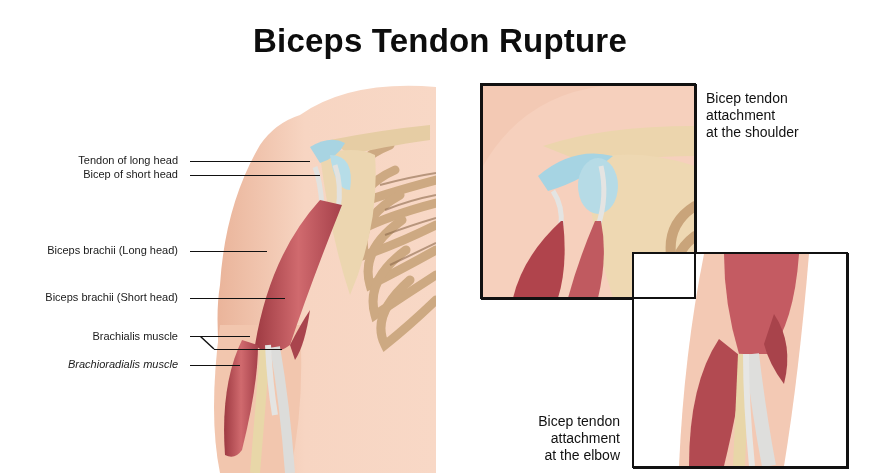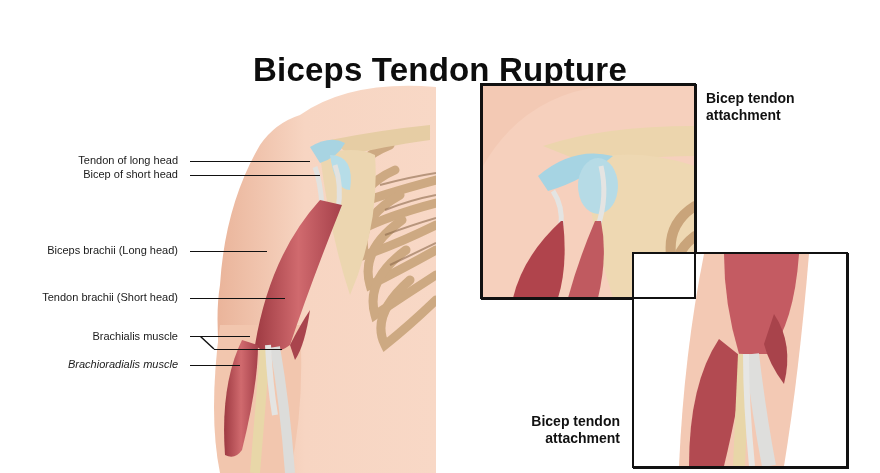--- a/index.html
+++ b/index.html
@@ -1,21 +1,21 @@
 <!DOCTYPE html>
 <html><head>
 <meta charset="utf-8">
 <style>
   html, body { margin:0; padding:0; background:#ffffff; }
   body { width:880px; height:473px; position:relative; overflow:hidden; font-family:"Liberation Sans", sans-serif; }
-  .title { position:absolute; left:0; width:880px; top:22px; text-align:center; font-weight:bold; font-size:33px; color:#0d0d0d; letter-spacing:0.2px;margin-top:29px; }
+  .title { position:absolute; left:0; width:880px; top:22px; text-align:center; font-weight:bold; font-size:33px; color:#0d0d0d; letter-spacing:0.2px; }
   .label { position:absolute; font-size:11px; color:#1a1a1a; white-space:nowrap; }
   .label.r { text-align:center; }
   .line { position:absolute; height:1.4px; background:#111; }
-  .bold-label { position:absolute; font-size:14px; font-weight:bold; color:#111; line-height:17px; }
+  .bold-label { position:absolute; font-size:14px; font-weight:normal; color:#111; line-height:17px; }
   .inset { position:absolute; border:2px solid #111; overflow:hidden; background:#fff; }
   svg { display:block; }
 </style>
 </head>
 <body>
 
 <div class="title">Biceps Tendon Rupture</div>
 
 <div style="position:absolute;left:180px;top:85px;width:256px;height:388px;">
   <svg width="256" height="388" viewBox="0 0 256 388">
@@ -73,21 +73,21 @@
 
 <div class="label r" style="right:702px;top:154px;">Tendon of long head</div>
 <div class="line" style="left:190px;top:161px;width:120px;"></div>
 
 <div class="label r" style="right:702px;top:168px;">Bicep of short head</div>
 <div class="line" style="left:190px;top:175px;width:130px;"></div>
 
 <div class="label r" style="right:702px;top:244px;margin-left:8px;">Biceps brachii (Long head)</div>
 <div class="line" style="left:190px;top:251px;width:77px;"></div>
 
-<div class="label r" style="right:702px;top:291px;">Tendon brachii (Short head)</div>
+<div class="label r" style="right:702px;top:291px;">Biceps brachii (Short head)</div>
 <div class="line" style="left:190px;top:298px;width:95px;"></div>
 
 <div class="label r" style="right:702px;top:330px;">Brachialis muscle</div>
 <div class="line" style="left:190px;top:336px;width:60px;"></div>
 <div style="position:absolute;left:200px;top:336px;width:16px;height:14px;">
   <svg width="16" height="14">
       <line x1="0" y1="0" x2="14" y2="13" stroke="#111" stroke-width="1.4"></line>
     </svg>
 </div>
 <div class="line" style="left:214px;top:349px;width:68px;"></div>
@@ -109,20 +109,21 @@
     <ellipse cx="115" cy="100" rx="20" ry="28" fill="#b6dbe6"></ellipse>
     <path d="M70 105 Q80 120 78 140" stroke="#e4e4e2" stroke-width="5" fill="none"></path>
     <path d="M118 80 Q125 110 115 140" stroke="#e4e4e2" stroke-width="5" fill="none"></path>
     <path d="M78 135 Q40 170 30 212 L75 212 Q85 180 80 135Z" fill="#b0444c"></path>
     <path d="M112 135 Q95 175 85 212 L115 212 Q125 170 118 135Z" fill="#c05a60"></path>
   </svg>
 </div>
 <div class="bold-label" style="left:706px;top:90px;">
   <div>Bicep tendon</div>
   <div>attachment</div>
+  <div>at the shoulder</div>
 </div>
 
 <div class="inset" style="left:633px;top:253px;width:214px;height:214px;border-top:none;border-left:none;">
 </div>
 <div style="position:absolute;left:632px;top:252px;width:216px;height:216px;border:2px solid #111;box-sizing:border-box;overflow:hidden;background:#fff;">
   <svg width="212" height="212" viewBox="0 0 212 212">
     <rect width="212" height="212" fill="#ffffff"></rect>
     <path d="M70 0 L175 0 Q165 120 150 212 L45 212 Q50 100 70 0Z" fill="#f3c9b4"></path>
     <path d="M90 0 L165 0 Q160 70 135 100 L105 100 Q90 50 90 0Z" fill="#c45b62"></path>
     <path d="M140 60 Q160 90 150 130 Q135 110 130 90Z" fill="#a8434b"></path>
@@ -131,13 +132,14 @@
     <path d="M118 100 Q125 160 135 212" stroke="#dededc" stroke-width="14" fill="none"></path>
     <path d="M112 100 Q112 150 118 212" stroke="#e6e6e4" stroke-width="6" fill="none"></path>
   </svg>
 </div>
 
 <div style="position:absolute;left:480px;top:83px;width:216px;height:216px;border:2px solid #111;box-sizing:border-box;pointer-events:none;"></div>
 
 <div class="bold-label r" style="left:500px;width:120px;text-align:right;top:413px;">
   <div>Bicep tendon</div>
   <div>attachment</div>
+  <div>at the elbow</div>
 </div>
 
 </body></html>

